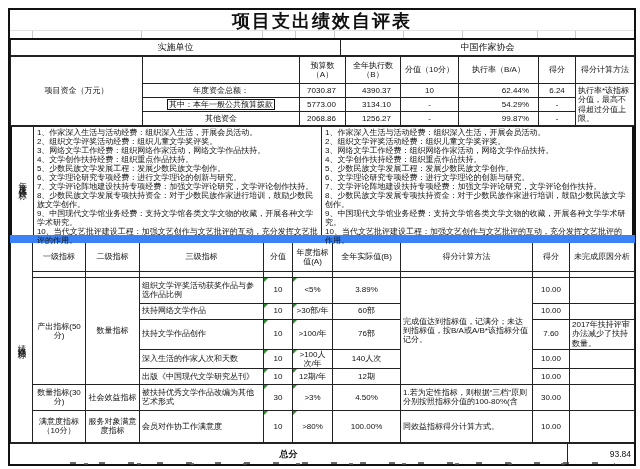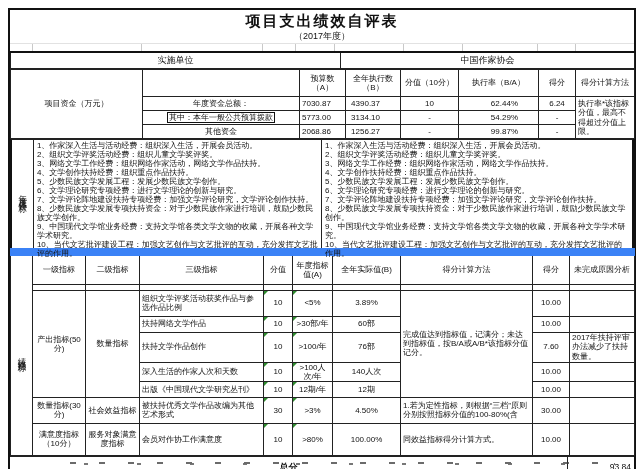--- a/index.html
+++ b/index.html
@@ -1,28 +1,28 @@
 <!DOCTYPE html>
 <html><head>
 <meta charset="utf-8">
 <style>
   html,body{margin:0;padding:0;}
   body{
     width:640px;height:469px;background:#ffffff;position:relative;overflow:hidden;
     font-family:"Liberation Sans", sans-serif;color:#111;
   }
   .sheet{position:absolute;left:8px;top:8px;width:624px;}
-  .title{font-size:15px;font-weight:bold;text-align:center;letter-spacing:2px;height:20px;line-height:22px;}
+  .title{font-size:18px;font-weight:bold;text-align:center;letter-spacing:2px;height:20px;line-height:22px;}
   .subtitle{font-size:9px;text-align:center;height:13px;line-height:12px;}
   .thinrow{height:7px;display:flex;border-top:1px solid #e2e2e2;}
   .thinrow .seg{border-right:1px solid #c9c9c9;height:100%;}
   .outer{border:2px solid #111;}
   table{border-collapse:collapse;table-layout:fixed;width:624px;}
   td{border:1px solid #222;padding:0 2px;font-size:8px;line-height:1.15;overflow:hidden;vertical-align:middle;}
-  .c{text-align:center}.r{text-align:right;padding-right:20px}.l{text-align:left}
+  .c{text-align:center}.r{text-align:right;padding-right:9px}.l{text-align:left}
   .pre{white-space:pre-line}
   .vcell{padding:0;}
   .vert{writing-mode:vertical-rl;text-orientation:upright;letter-spacing:2px;margin:0 auto;display:block;font-size:8.5px;}
   .infotable td{height:15px;font-size:9px;}
   .fundtable td{height:13px;}
   .fundtable tr.hdr td{height:26px;}
   .goalsrow{display:flex;border-left:2px solid #111;border-right:2px solid #111;border-top:1px solid #222;}
   .goalcell{border-right:1px solid #222;font-size:8px;line-height:1.13;padding:1px 3px;box-sizing:border-box;}
   .goalcell:last-child{border-right:none;}
   .indtable td{font-size:8px;}
@@ -38,21 +38,20 @@
       repeating-linear-gradient(90deg,#3a3a3a 0 6px,transparent 6px 29px),
       repeating-linear-gradient(90deg,transparent 0 14px,#4a4a4a 14px 18px,transparent 18px 53px);
     background-size:100% 2px;background-repeat:repeat-x;background-position:0 1px,0 2px;}
 </style>
 </head>
 <body>
 
 <div class="sheet outer">
 
   <div class="title">项目支出绩效自评表</div>
-  <div class="subtitle">（2017年度）</div>
 
   <div class="thinrow">
     <div class="seg" style="width:22px"></div>
       <div class="seg" style="width:108px"></div>
     <div class="seg" style="width:120px"></div>
       <div class="seg" style="width:32px"></div>
     <div class="seg" style="width:38px"></div>
       <div class="seg" style="width:68px"></div>
     <div class="seg" style="width:58px"></div>
       <div class="seg" style="width:74px"></div>

